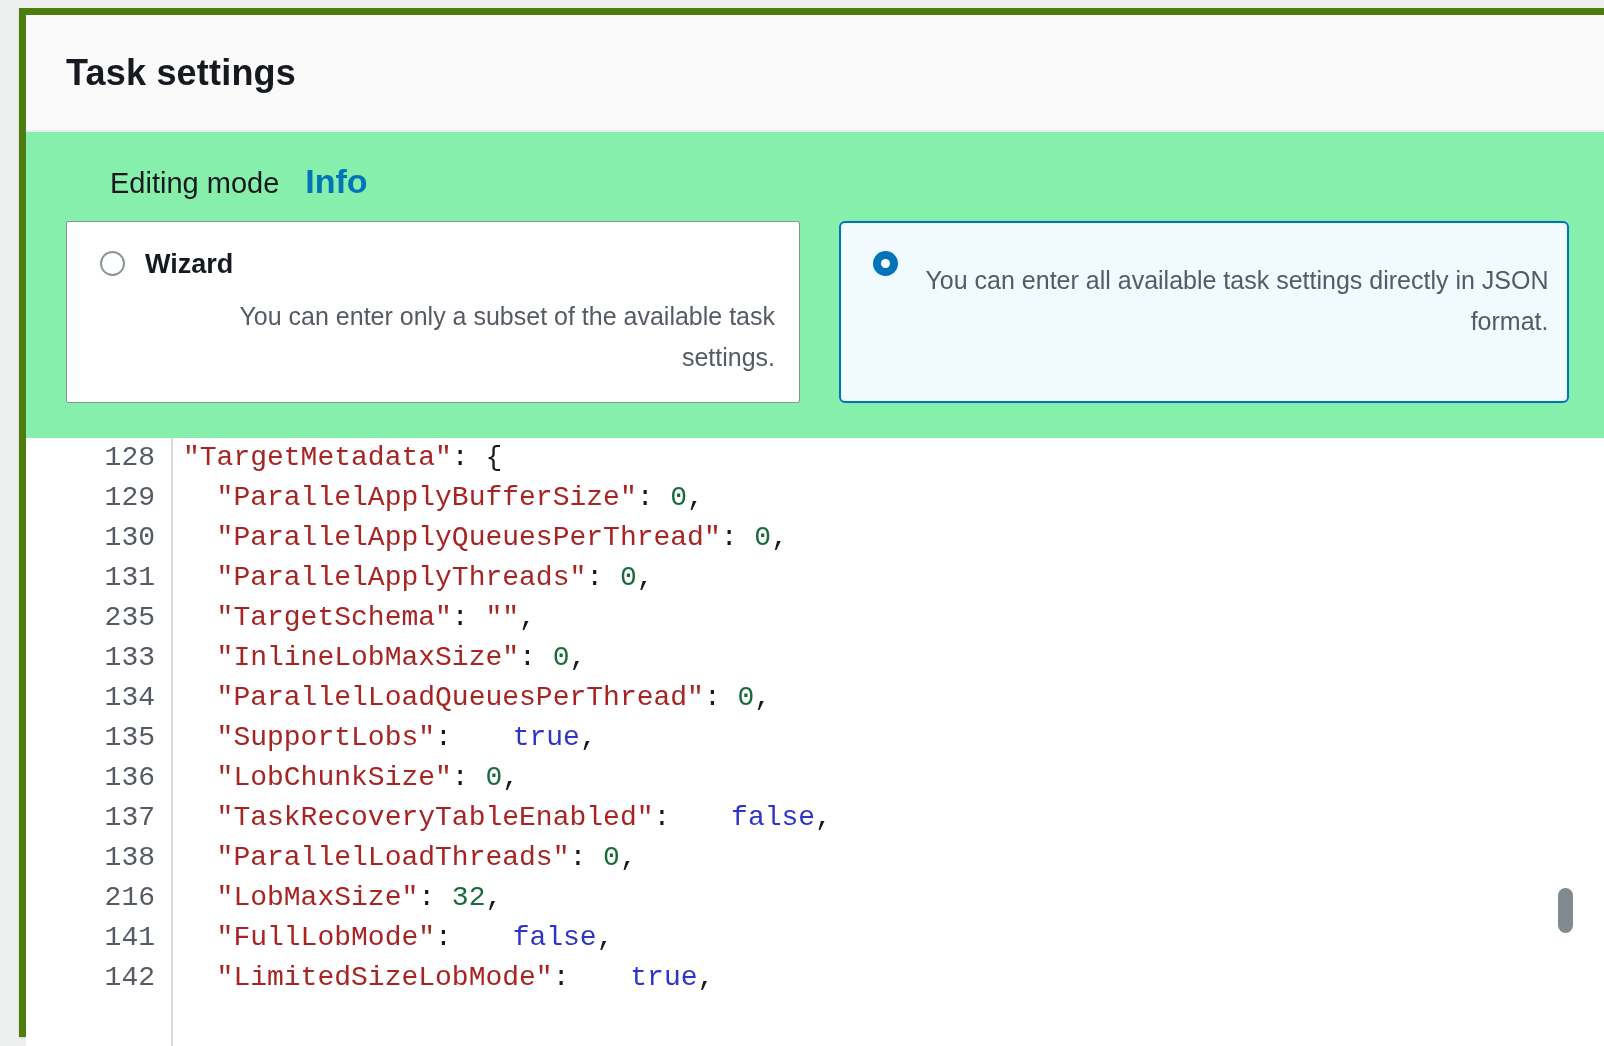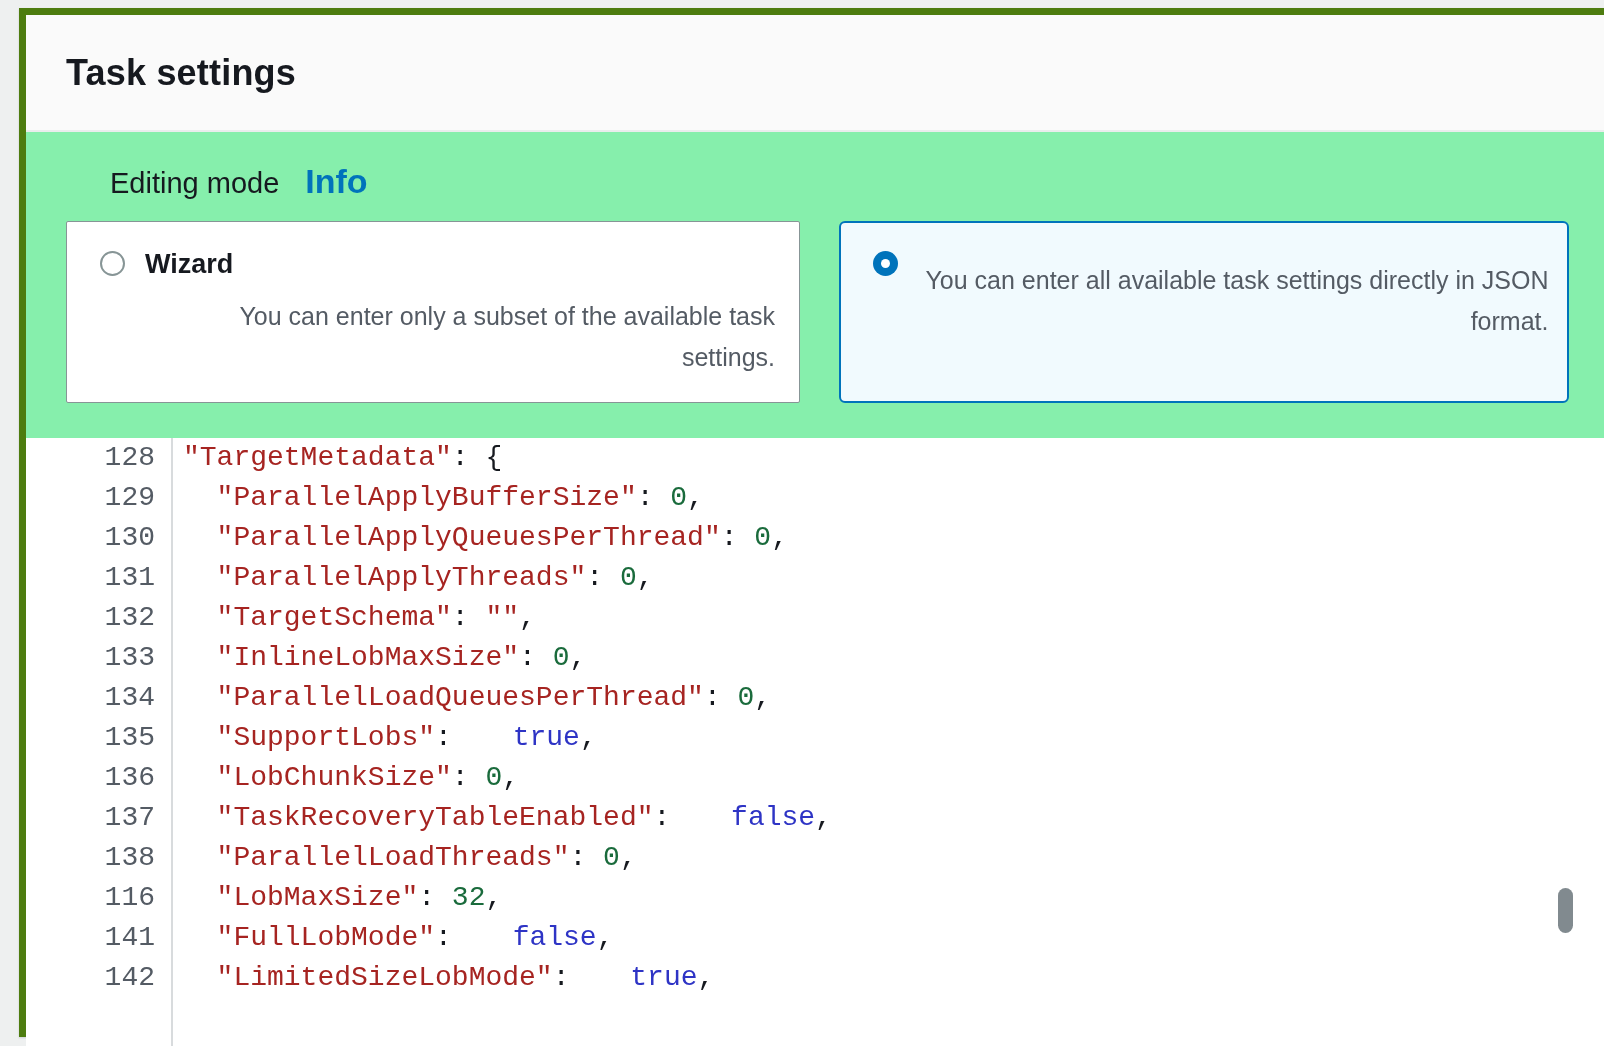--- a/index.html
+++ b/index.html
@@ -122,21 +122,21 @@
           </div>
           <div class="code-line">
             <span class="ln">130</span>
             <span class="code"><span>  </span><span><span class="tk-key">"ParallelApplyQueuesPerThread"</span><span class="tk-punct">: </span><span class="tk-num">0</span><span class="tk-punct">,</span></span></span>
           </div>
           <div class="code-line">
             <span class="ln">131</span>
             <span class="code"><span>  </span><span><span class="tk-key">"ParallelApplyThreads"</span><span class="tk-punct">: </span><span class="tk-num">0</span><span class="tk-punct">,</span></span></span>
           </div>
           <div class="code-line">
-            <span class="ln">132</span>
+            <span class="ln">235</span>
             <span class="code"><span>  </span><span><span class="tk-key">"TargetSchema"</span><span class="tk-punct">: </span><span class="tk-str">""</span><span class="tk-punct">,</span></span></span>
           </div>
           <div class="code-line">
             <span class="ln">133</span>
             <span class="code"><span>  </span><span><span class="tk-key">"InlineLobMaxSize"</span><span class="tk-punct">: </span><span class="tk-num">0</span><span class="tk-punct">,</span></span></span>
           </div>
           <div class="code-line">
             <span class="ln">134</span>
             <span class="code"><span>  </span><span><span class="tk-key">"ParallelLoadQueuesPerThread"</span><span class="tk-punct">: </span><span class="tk-num">0</span><span class="tk-punct">,</span></span></span>
           </div>
@@ -150,21 +150,21 @@
           </div>
           <div class="code-line">
             <span class="ln">137</span>
             <span class="code"><span>  </span><span><span class="tk-key">"TaskRecoveryTableEnabled"</span><span class="tk-punct">: </span><span class="tk-bool">false</span><span class="tk-punct">,</span></span></span>
           </div>
           <div class="code-line">
             <span class="ln">138</span>
             <span class="code"><span>  </span><span><span class="tk-key">"ParallelLoadThreads"</span><span class="tk-punct">: </span><span class="tk-num">0</span><span class="tk-punct">,</span></span></span>
           </div>
           <div class="code-line">
-            <span class="ln">116</span>
+            <span class="ln">216</span>
             <span class="code"><span>  </span><span><span class="tk-key">"LobMaxSize"</span><span class="tk-punct">: </span><span class="tk-num">32</span><span class="tk-punct">,</span></span></span>
           </div>
           <div class="code-line">
             <span class="ln">141</span>
             <span class="code"><span>  </span><span><span class="tk-key">"FullLobMode"</span><span class="tk-punct">: </span><span class="tk-bool">false</span><span class="tk-punct">,</span></span></span>
           </div>
           <div class="code-line">
             <span class="ln">142</span>
             <span class="code"><span>  </span><span><span class="tk-key">"LimitedSizeLobMode"</span><span class="tk-punct">: </span><span class="tk-bool">true</span><span class="tk-punct">,</span></span></span>
           </div>

